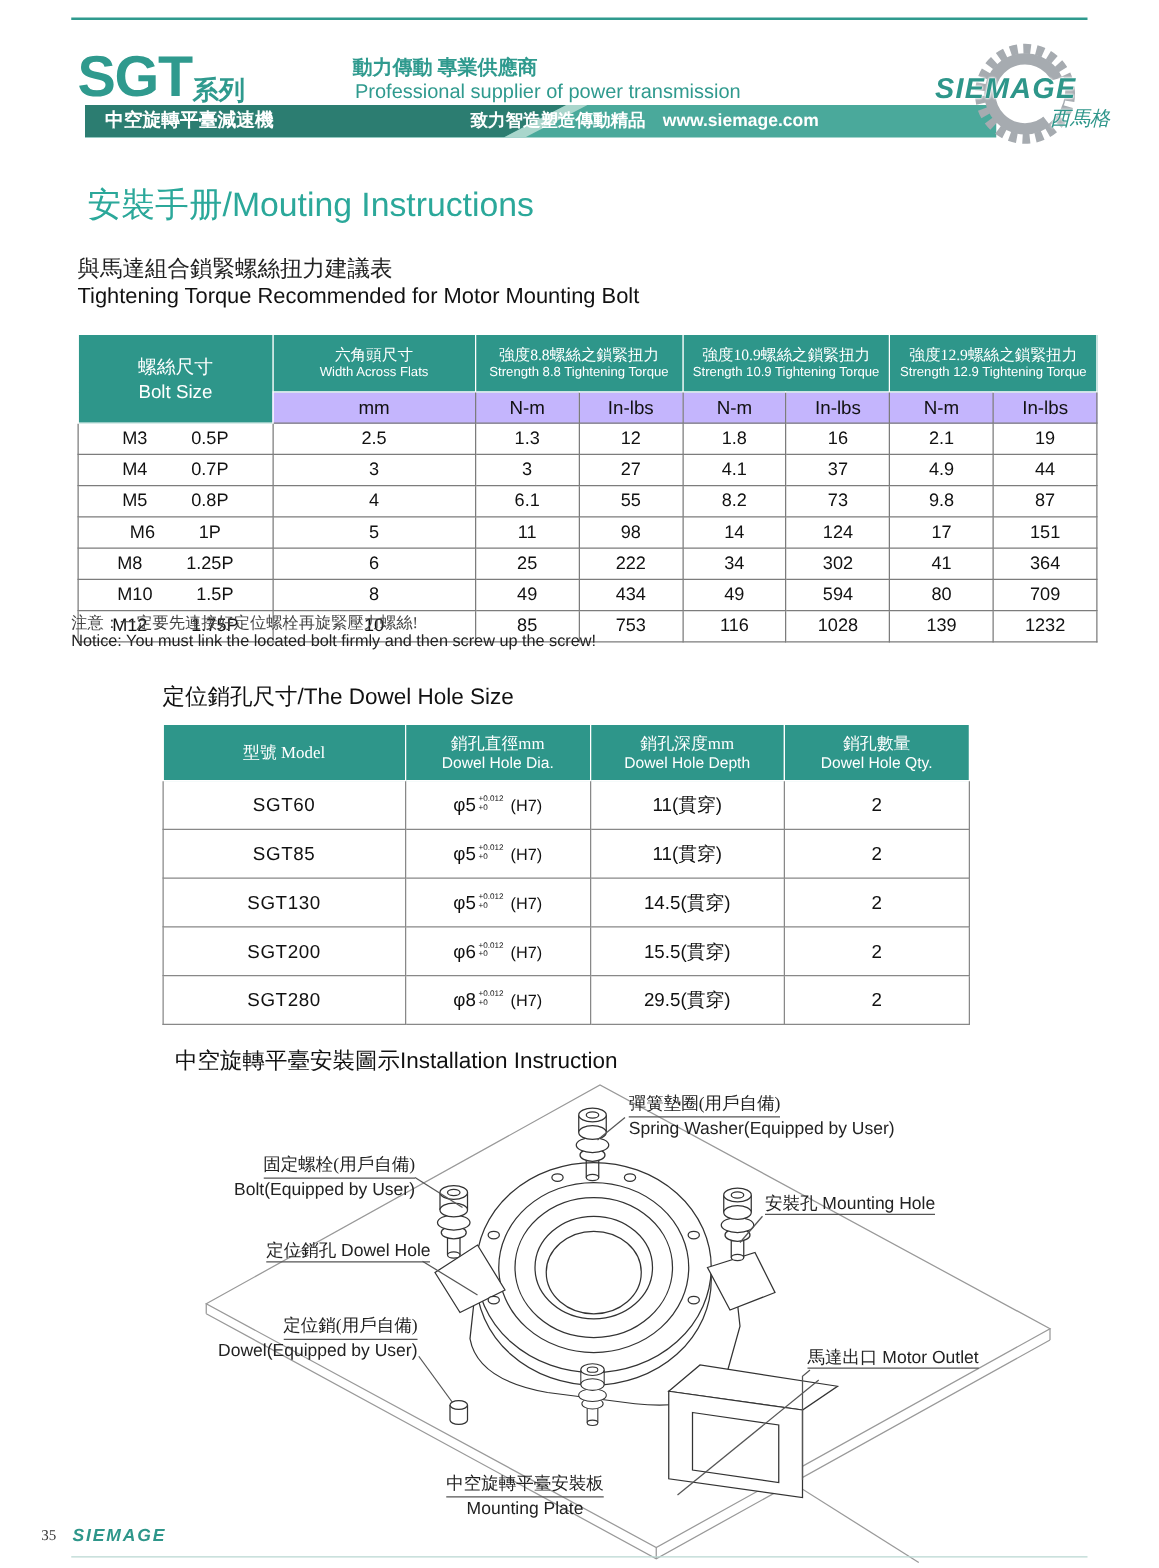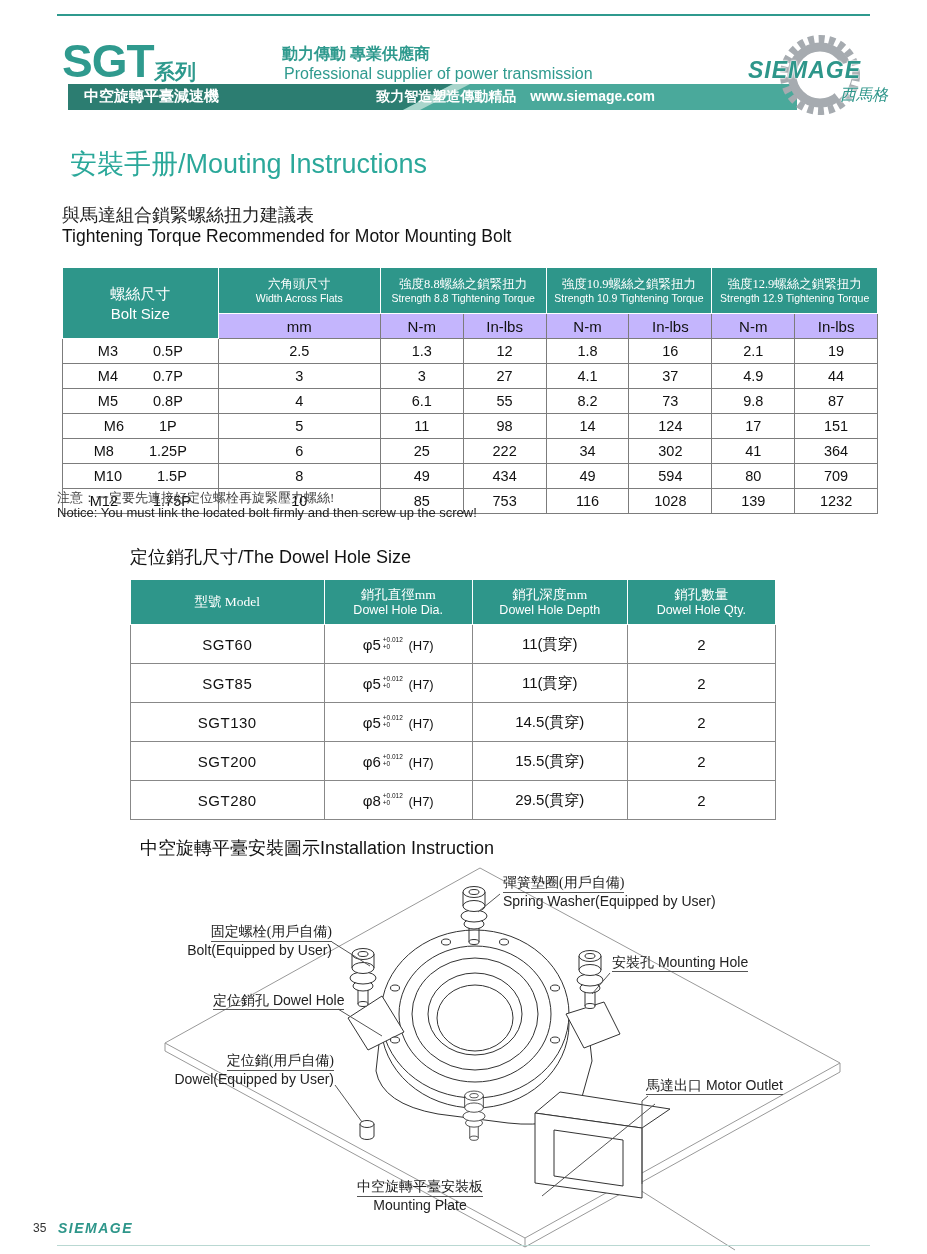--- a/index.html
+++ b/index.html
@@ -66,21 +66,21 @@
   .fit{font-size:13px;}
 
   
   .diagram{left:30px;top:866px;width:880px;height:386px;}
   .dlabel{position:absolute;font-size:14px;color:#222;line-height:16px;white-space:nowrap;}
   .dlabel .cn{font-family:"Liberation Serif","DejaVu Serif",serif;}
   .dlabel .u{display:inline-block;border-bottom:1px solid #555;padding-bottom:1px;}
   .r{text-align:right;}
   .c{text-align:center;}
 
-  .footer-page{left:33px;top:1221px;font-size:12px;color:#333;}
+  .footer-page{left:33px;top:1221px;font-size:12px;color:#333;font-family:Liberation Serif, serif;}
   .footer-logo{left:58px;top:1220px;font-size:14px;font-weight:bold;font-style:italic;color:#2e968a;letter-spacing:1.5px;}
   .bottomrule{left:57px;top:1245px;width:813px;height:1px;background:#b9d8d2;}
 </style>
 </head>
 <body>
 
 <div class="abs toprule"></div>
 
 <div class="abs sgt">SGT</div>
 <div class="abs series serif">系列</div>

